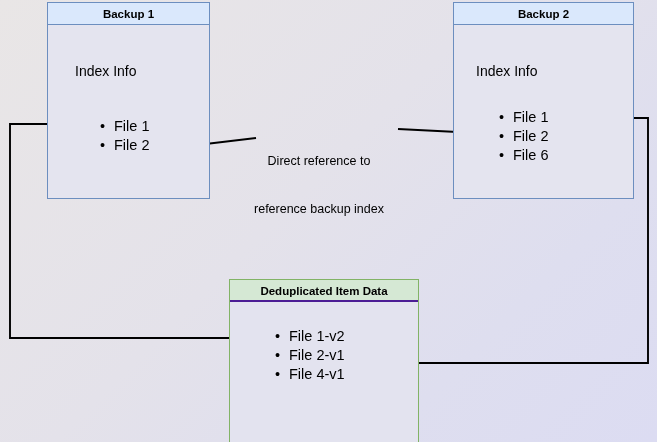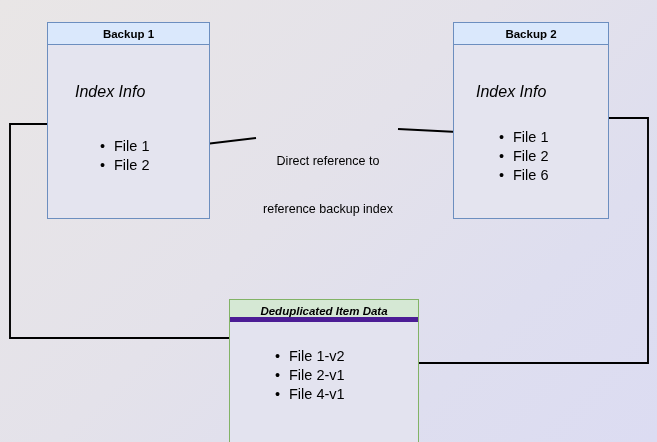--- a/index.html
+++ b/index.html
@@ -24,58 +24,55 @@
     position: absolute;
     left: 0;
     top: 0;
     width: 657px;
     height: 442px;
     pointer-events: none;
   }
   .node {
     position: absolute;
     box-sizing: border-box;
-    margin-top: 20px;
   }
   .node-blue {
     border: 1px solid #6c8ebf;
     background: #e4e4ef;
   }
   .node-blue .node-header {
     background: #dae8fc;
     border-bottom: 1px solid #6c8ebf;
   }
   .node-green {
     border: 1px solid #82b366;
     background: #e3e3ef;
   }
   .node-green .node-header {
     background: #d5e8d4;
-    border-bottom: 5px solid #4c1d95;
-    font-style: italic;
+    border-bottom: 2px solid #4c1d95;
   }
   .node-header {
     height: 22px;
     line-height: 22px;
     text-align: center;
     font-size: 11.5px;
     font-weight: bold;
     color: #000000;
     box-sizing: border-box;
   }
   .node-body {
     position: relative;
     height: calc(100% - 23px);
   }
   .section-label {
     position: absolute;
-    font-size: 16px;
+    font-size: 14px;
     color: #000000;
     white-space: nowrap;
-    font-style: italic;
   }
   .file-list {
     position: absolute;
     margin: 0;
     padding: 0;
     list-style: none;
   }
   .file-list li {
     position: relative;
     font-size: 14.5px;
@@ -135,21 +132,21 @@
     <div class="node-header">Backup 1</div>
     <div class="node-body">
       <div class="section-label" style="left:27px; top:38px;">Index Info</div>
       <ul class="file-list" style="left:52px; top:92px;">
         <li>File 1</li>
         <li>File 2</li>
       </ul>
     </div>
   </div>
 
-  <div class="node node-blue" style="left:453px; top:2px; width:156px; height:197px;">
+  <div class="node node-blue" style="left:453px; top:2px; width:181px; height:197px;">
     <div class="node-header">Backup 2</div>
     <div class="node-body">
       <div class="section-label" style="left:22px; top:38px;">Index Info</div>
       <ul class="file-list" style="left:45px; top:83px;">
         <li>File 1</li>
         <li>File 2</li>
         <li>File 6</li>
       </ul>
     </div>
   </div>
@@ -158,18 +155,18 @@
     <div class="node-header">Deduplicated Item Data</div>
     <div class="node-body">
       <ul class="file-list" style="left:45px; top:25px;">
         <li>File 1-v2</li>
         <li>File 2-v1</li>
         <li>File 4-v1</li>
       </ul>
     </div>
   </div>
 
-  <div class="edge-label" style="left:248px; top:121px; width:160px;">
+  <div class="edge-label" style="left:239px; top:121px; width:160px;">
     <div>Direct reference to</div>
     <div>reference backup index</div>
   </div>
 
 </div>
 
 </body></html>

